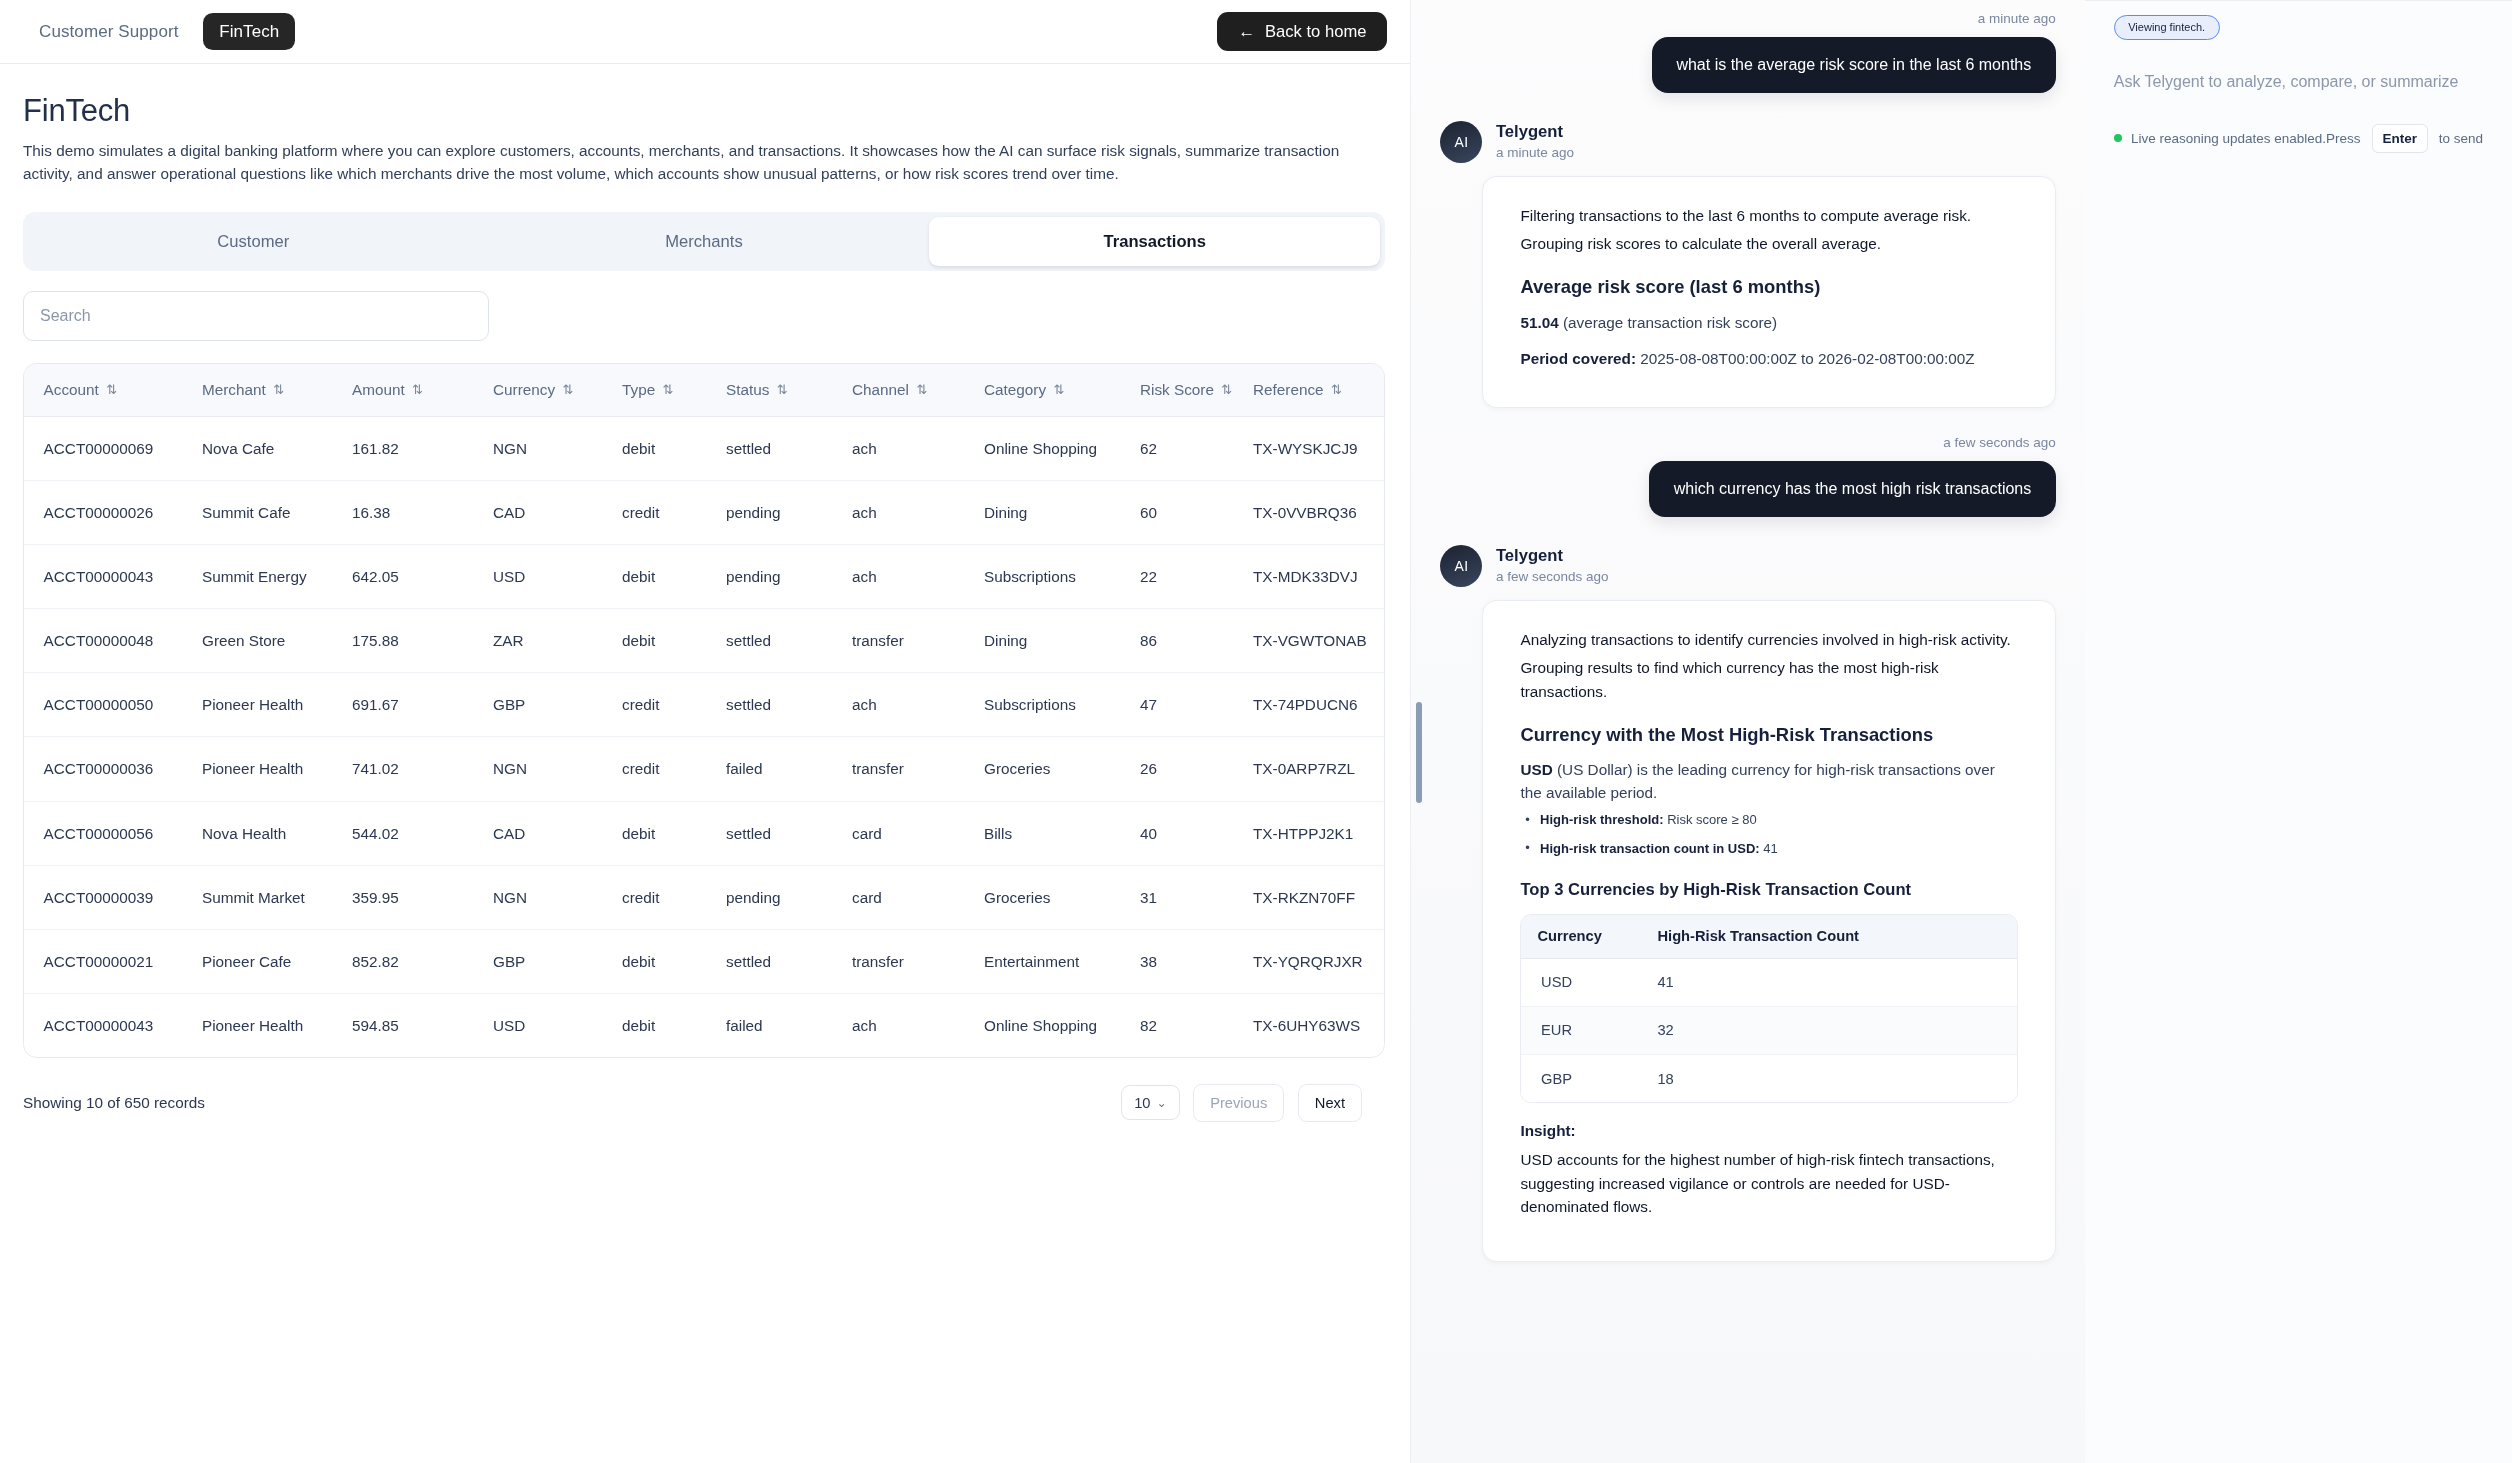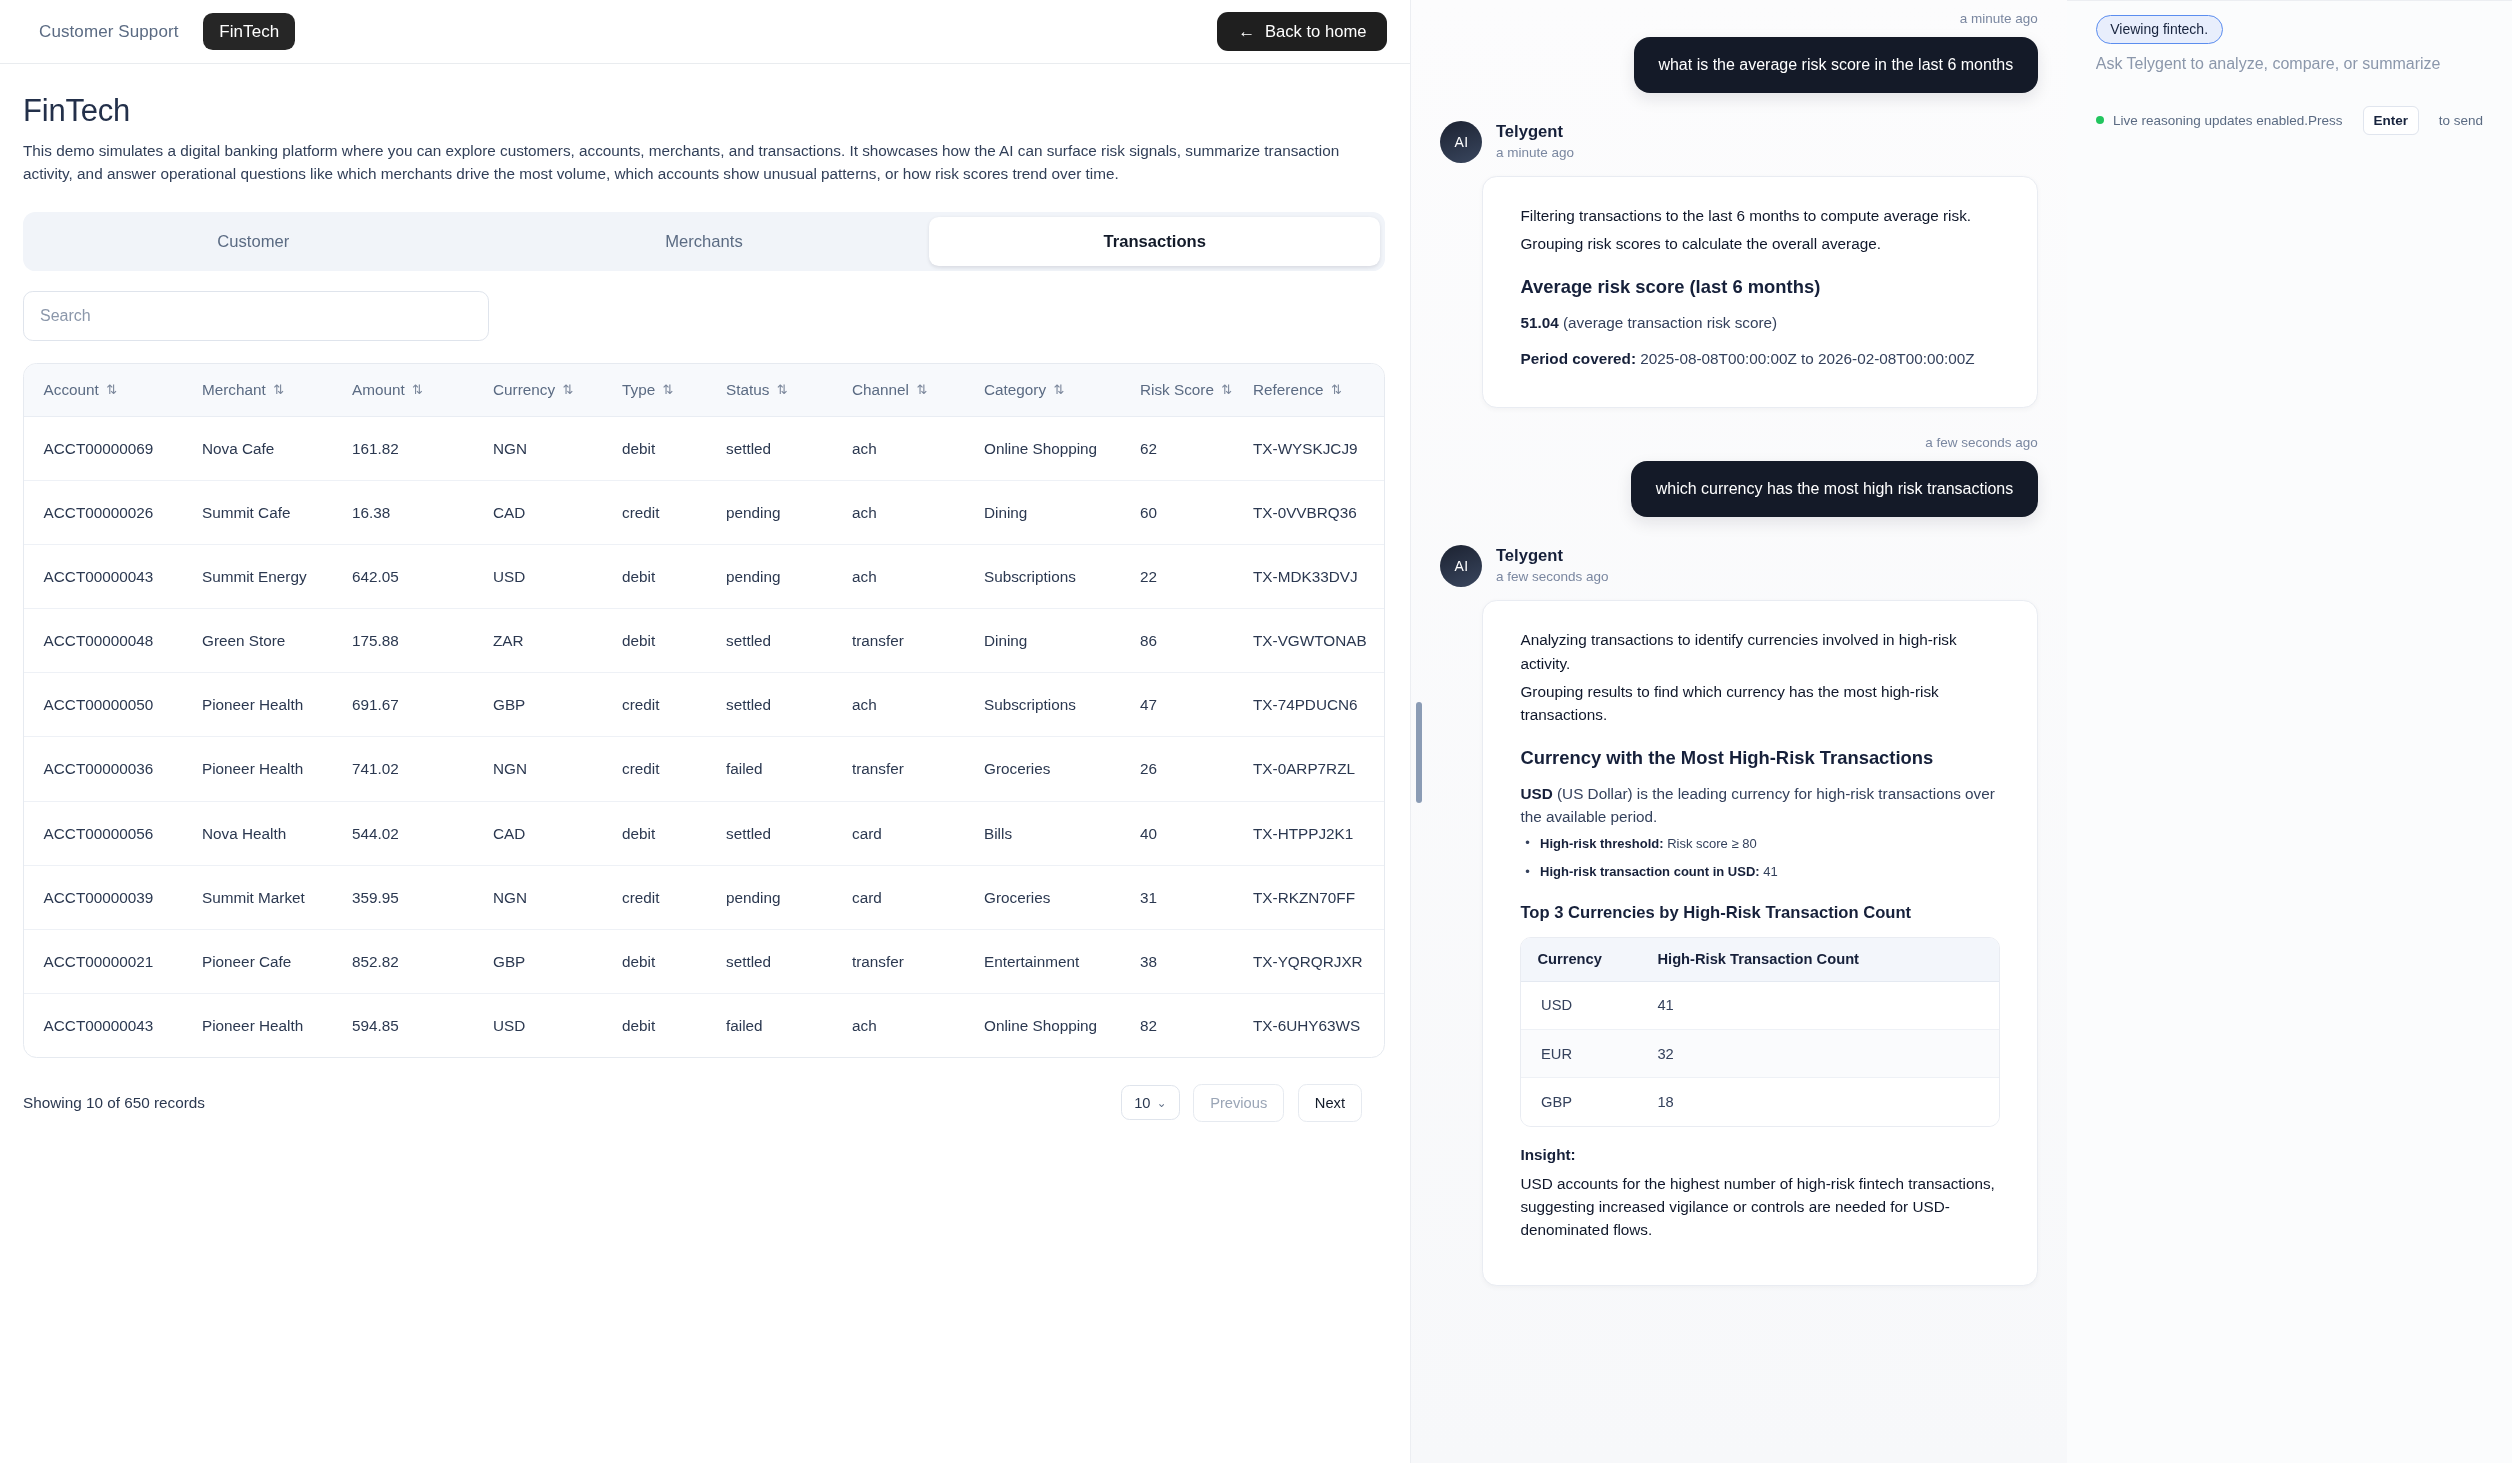--- a/index.html
+++ b/index.html
@@ -331,22 +331,22 @@
     padding: 13.5px 29px 16px 29px;
     background: #fbfcfd;
   }
   .context-chip {
     display: inline-block;
     border: 1.2px solid #5b8def;
     background: #e8eefc;
     color: #17233d;
     border-radius: 612px;
     padding: 5.5px 13.5px;
-    font-size: 14px;
-    margin-bottom: 1px;
+    font-size: 11px;
+    margin-bottom: 23px;
   }
   .composer-input {
     width: 100%;
     border: none;
     outline: none;
     background: transparent;
     font-size: 16px;
     color: #17233d;
     font-family: inherit;
     padding: 0;
@@ -354,21 +354,21 @@
   }
   .composer-input::placeholder { color: #8b97ab; }
   .composer-foot {
     display: flex; align-items: center; margin-top: 22px;
   }
   .live-dot {
     width: 8.6px; height: 8.6px; border-radius: 50%;
     background: #22c55e; margin-right: 8.6px; flex: 0 0 8.6px;
   }
   .live-text { font-size: 13.5px; color: #5b6b83; }
-  .send-hint { margin-left: auto; display: flex; align-items: center; gap: 20px; font-size: 13.5px; color: #5b6b83; }
+  .send-hint { margin-left: auto; display: flex; align-items: center; gap: 11px; font-size: 13.5px; color: #5b6b83; }
   .kbd {
     border: 1.2px solid #e0e5ee;
     border-radius: 6.1px;
     background: #fff;
     padding: 6.1px 9.8px;
     font-size: 13.5px;
     font-weight: 700;
     color: #17233d;
   }
 </style>

